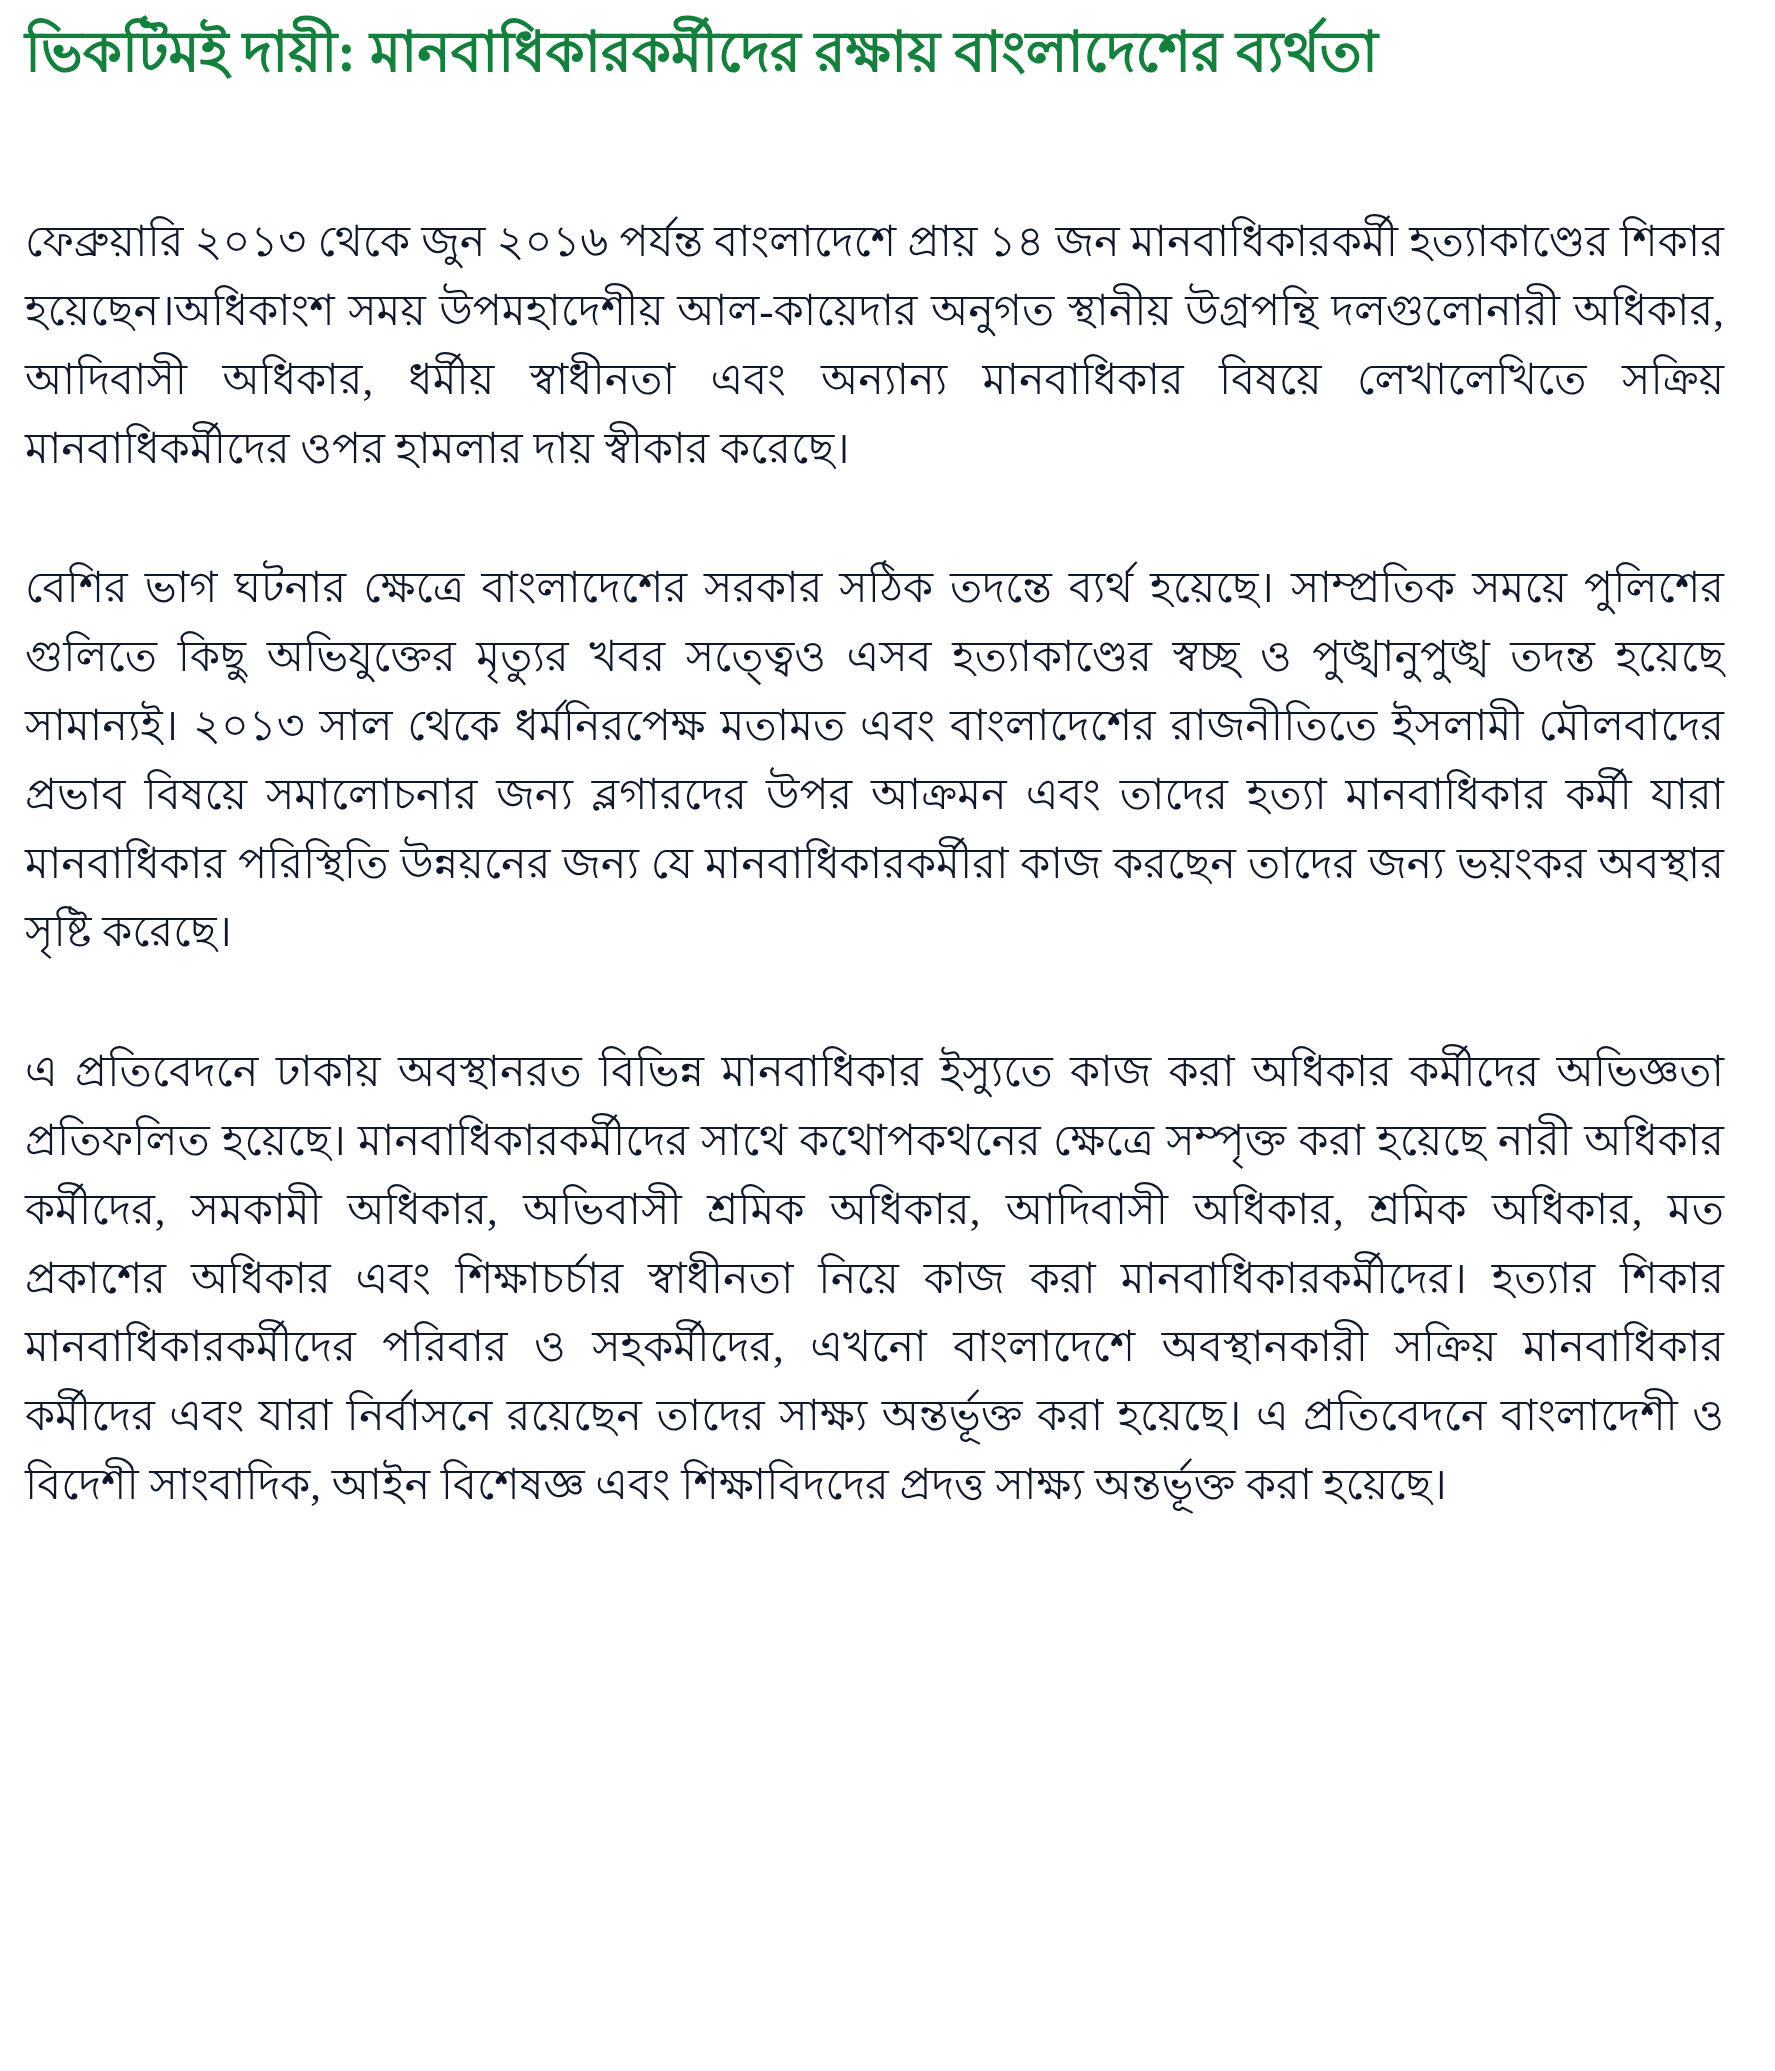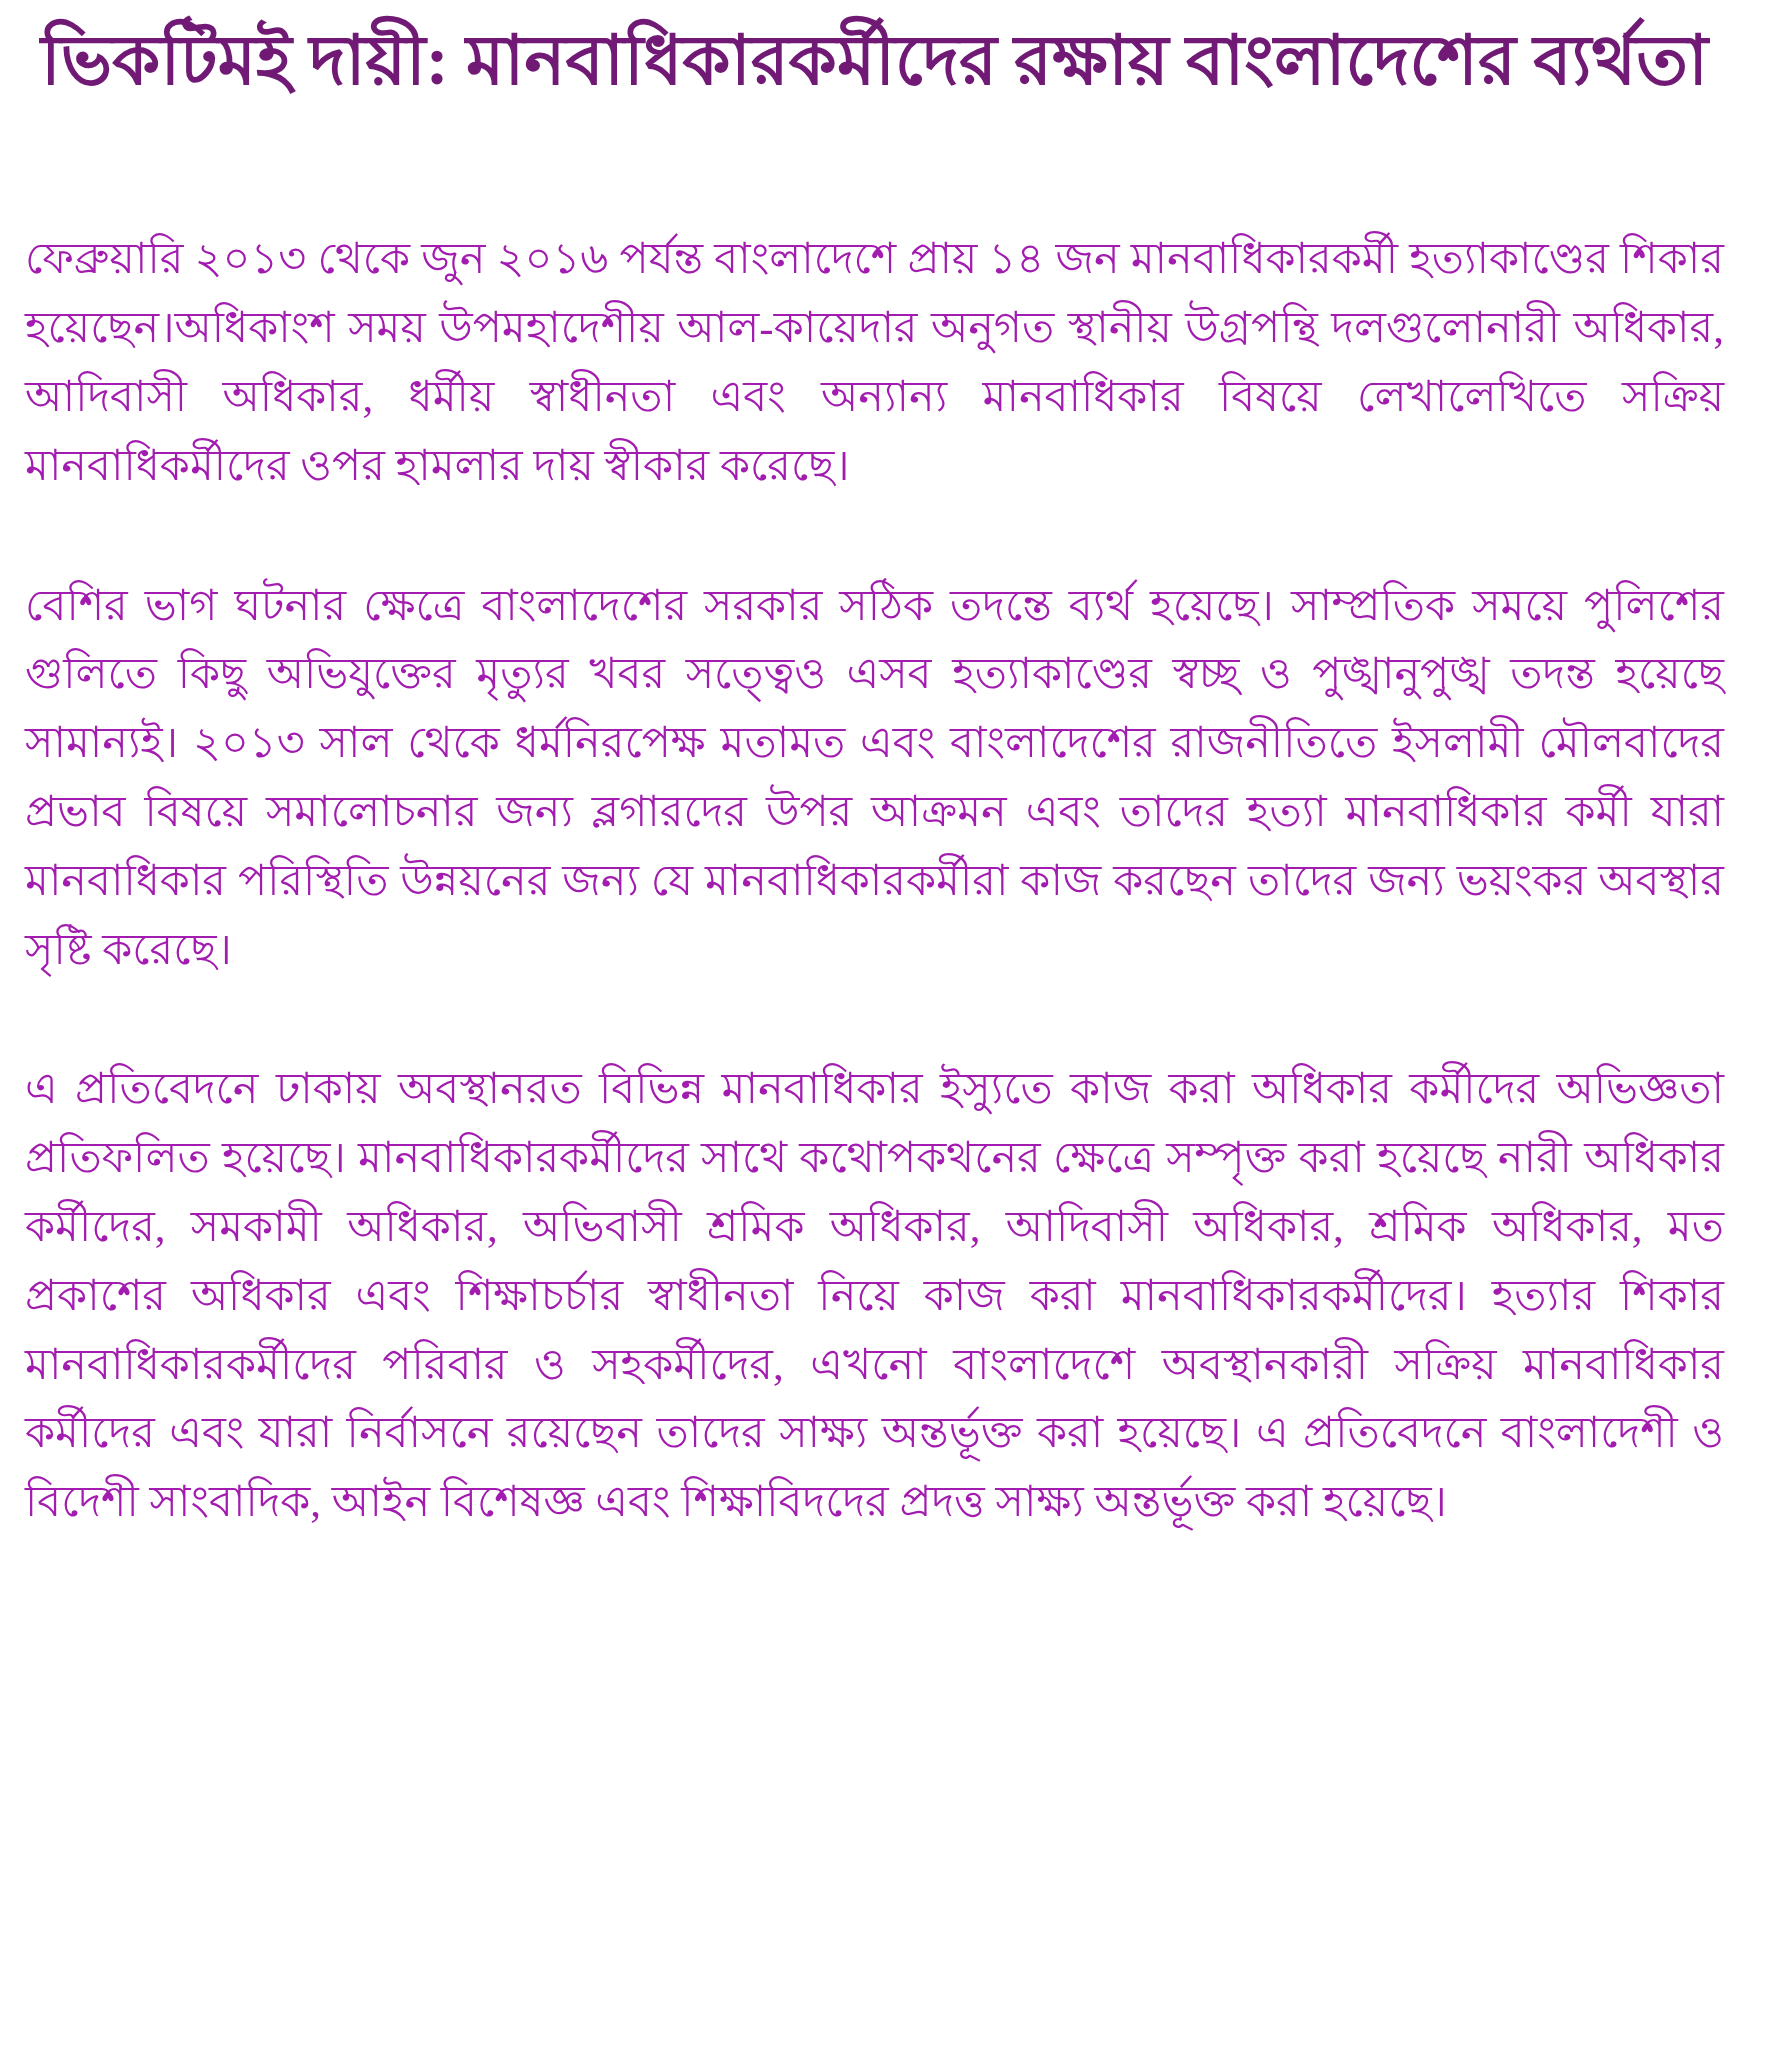--- a/index.html
+++ b/index.html
@@ -14,34 +14,34 @@
     font-family: "Liberation Serif", "DejaVu Serif", serif;
     color: #000000;
   }
   .article {
     box-sizing: border-box;
     width: 100%;
     padding: 16.3px 52px 54px 25px;
   }
   .article-title {
     margin: 0 0 118px 0;
-    color: #701a75;
-    font-size: 69px;
+    color: #15803d;
+    font-size: 56px;
     line-height: 1.32;
     font-weight: bold;
     letter-spacing: 0;
-    text-align: center;
+    text-align: left;
   }
   .article-paragraph {
     margin: 0 0 71px 0;
     font-size: 43px;
     line-height: 1.6;
     text-align: justify;
     text-justify: inter-word;
-    color: #a21caf;
+    color: #0f172a;
   }
   .article-paragraph:last-child {
     margin-bottom: 0;
   }
 </style>
 </head>
 <body>
 
 <article class="article">
   <h1 class="article-title">ভিকটিমই দায়ী: মানবাধিকারকর্মীদের রক্ষায় বাংলাদেশের ব্যর্থতা</h1>

